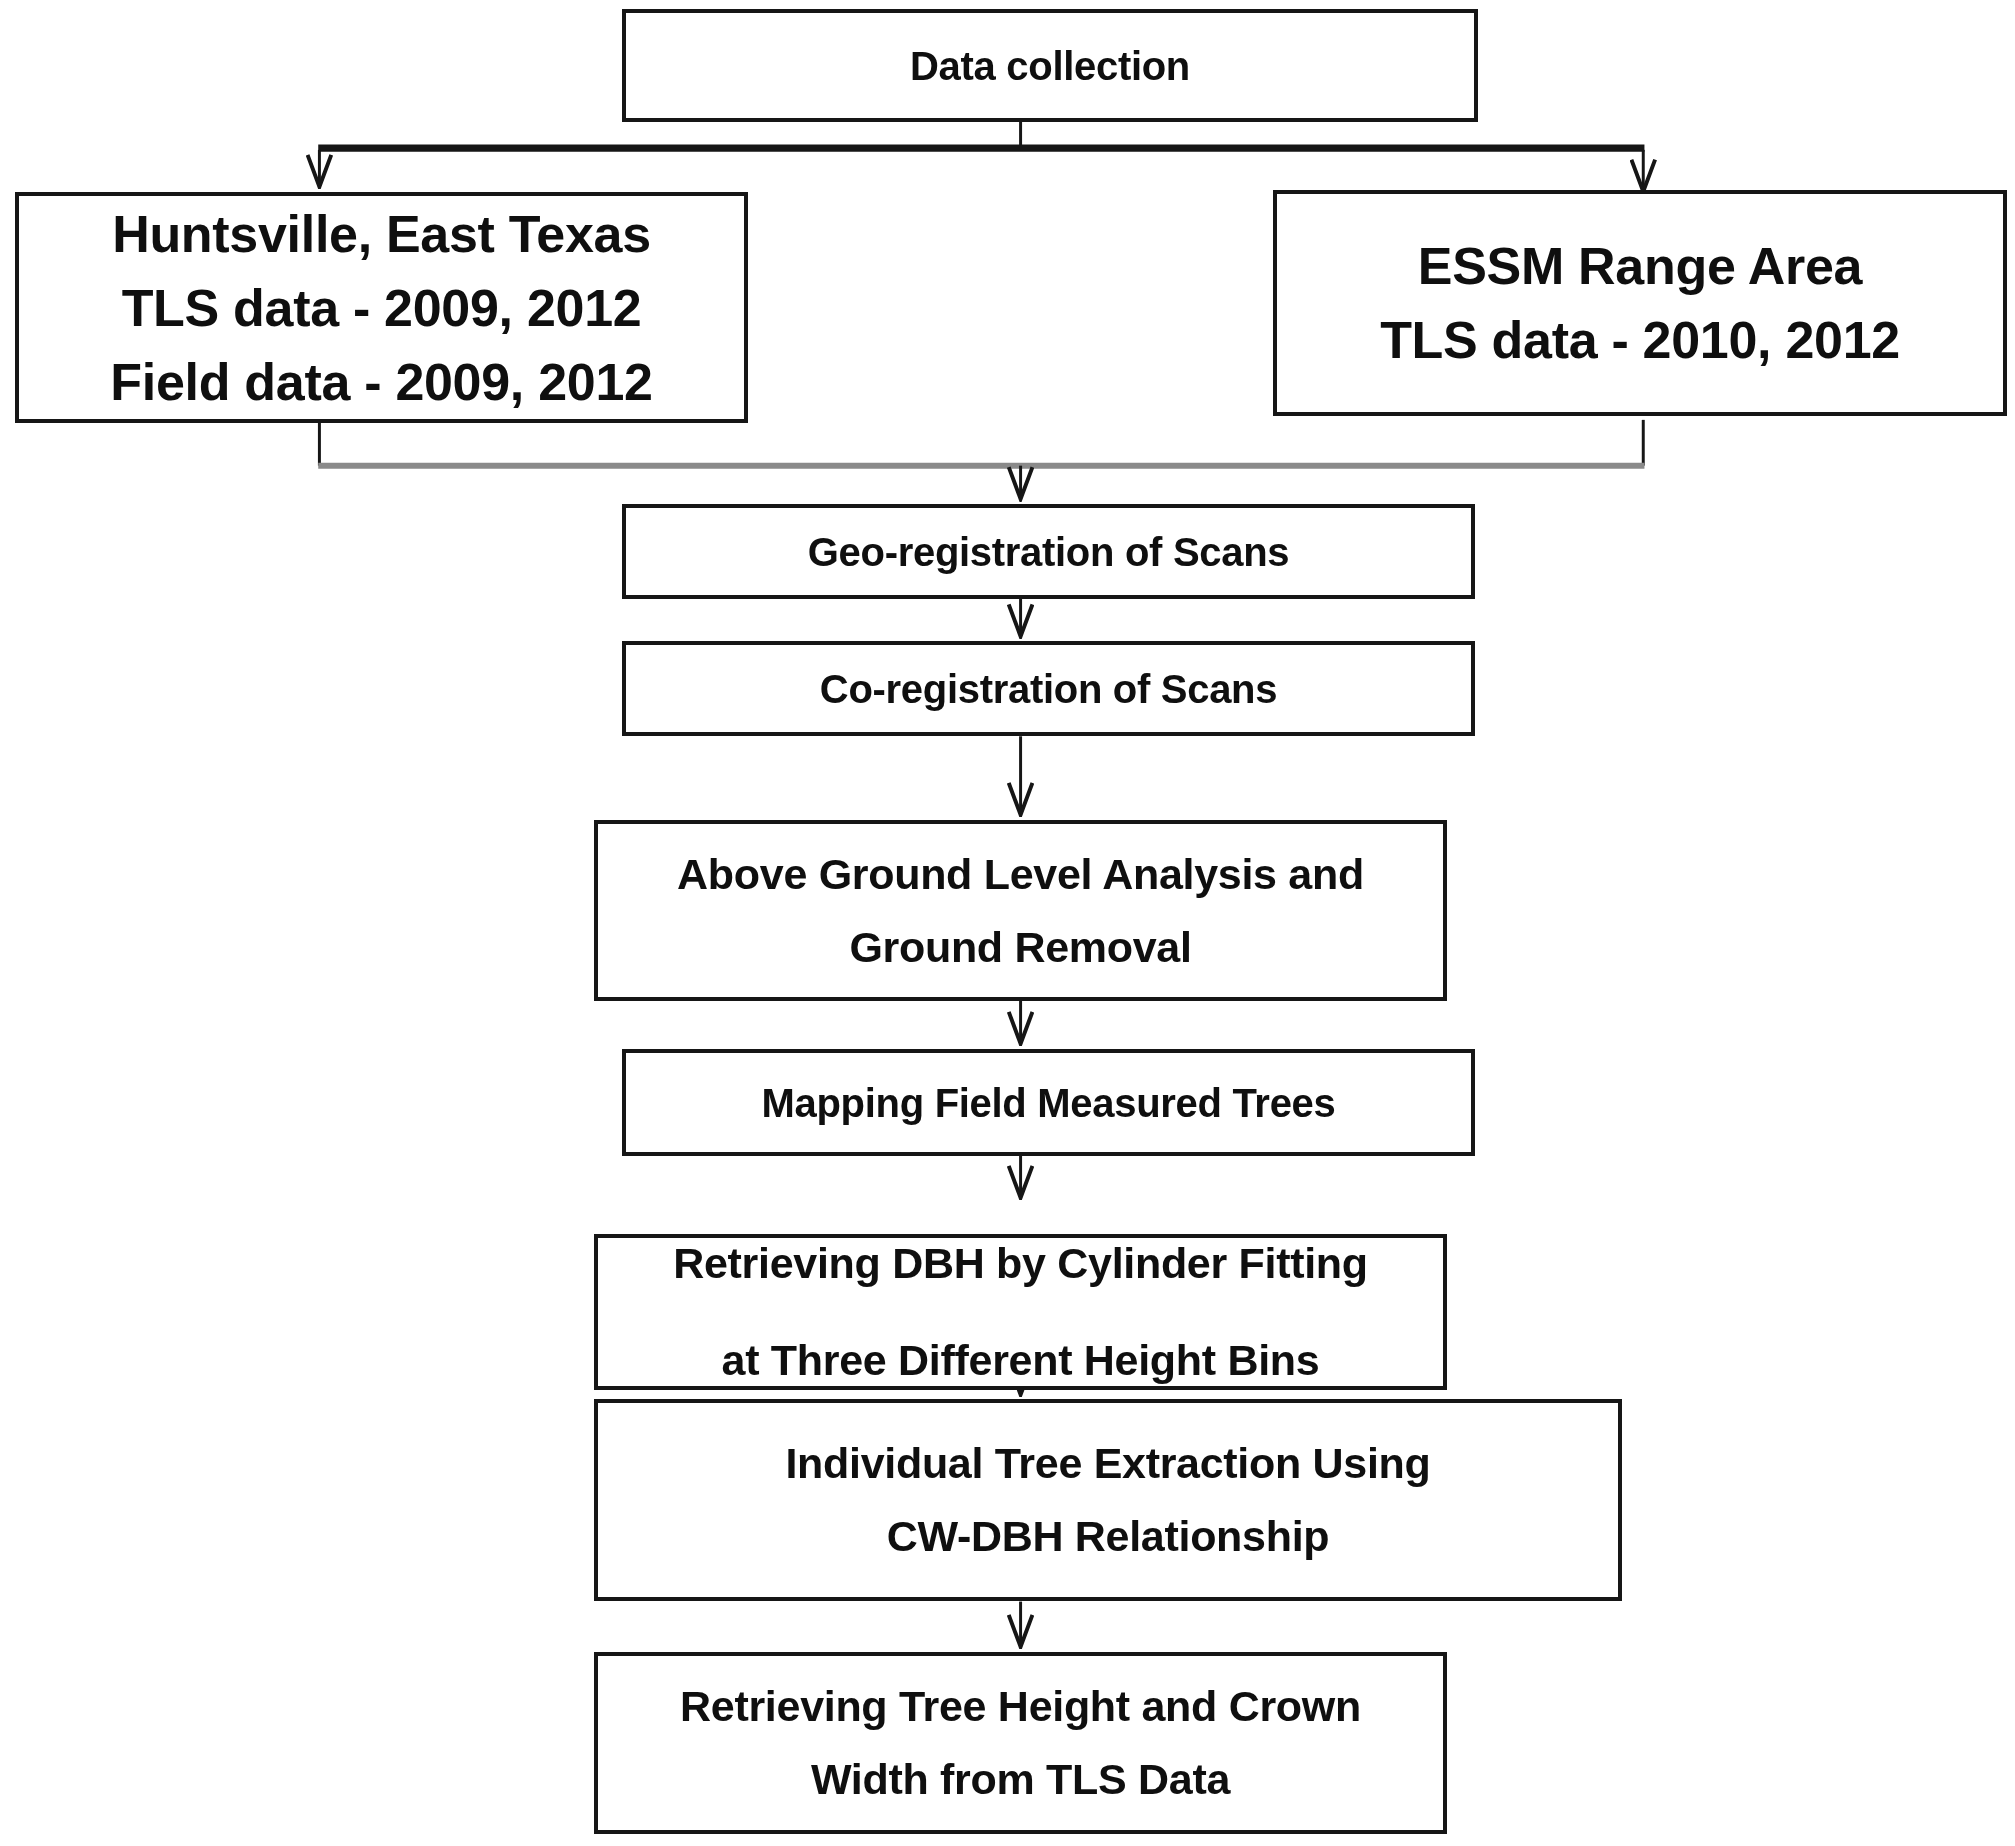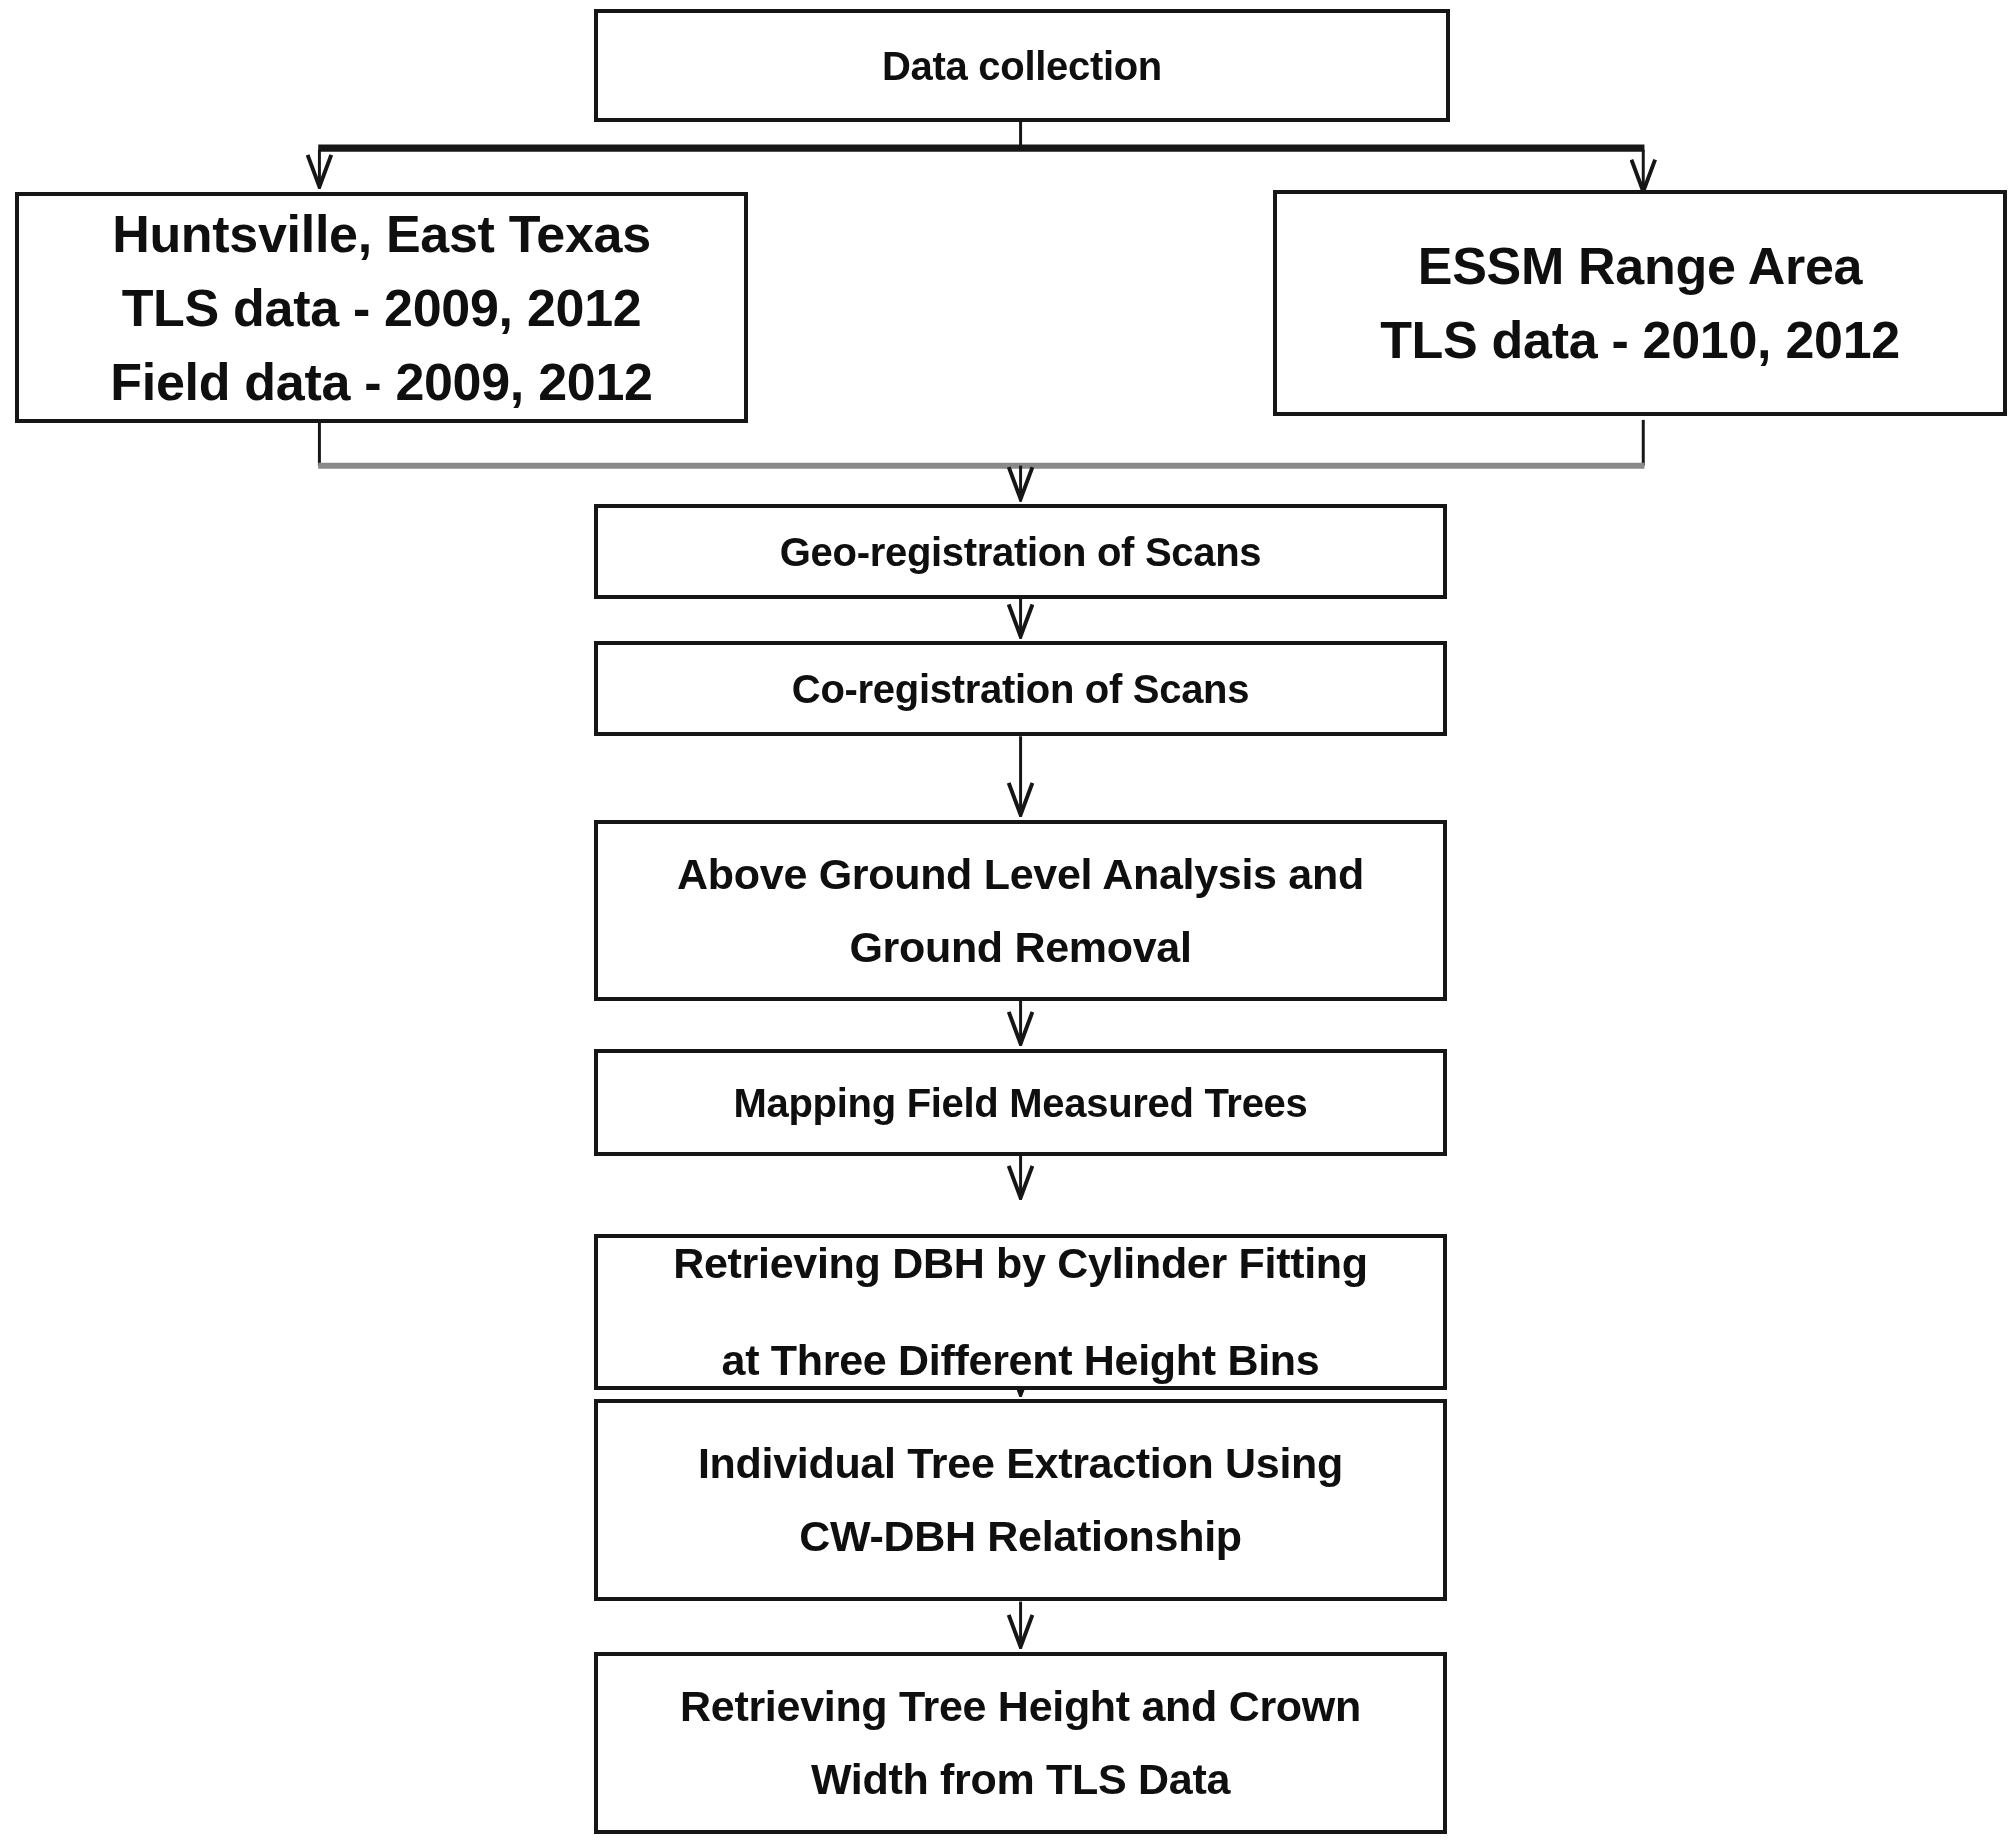--- a/index.html
+++ b/index.html
@@ -7,21 +7,21 @@
     position:relative;width:2015px;height:1846px;background:#ffffff;overflow:hidden;
     font-family:"Liberation Sans",sans-serif;font-weight:700;color:#0f0f0f;
   }
   svg.connectors{position:absolute;left:0;top:0;width:2015px;height:1846px;}
   .box{
     position:absolute;box-sizing:border-box;background:#ffffff;
     border:4.2px solid #161616;
     display:flex;flex-direction:column;align-items:center;justify-content:center;
     text-align:center;letter-spacing:-0.3px;
   }
-  .fs{font-size:40px;line-height:1.25;}
+  .fs{font-size:40px;line-height:1.25;margin-left:28px;}
   .branch .ln{display:block;font-size:52px;line-height:74px;}
   .two .ln{display:block;font-size:43px;line-height:73px;}
 </style>
 </head>
 <body>
 
 <div class="canvas">
 
   <svg class="connectors" viewBox="0 0 3388 3104" xmlns="http://www.w3.org/2000/svg">
     <defs>
@@ -78,21 +78,21 @@
 
   <div class="box fs" style="left:594px;top:1049px;width:853px;height:107px;">
     <span class="lbl">Mapping Field Measured Trees</span>
   </div>
 
   <div class="box two" style="left:594px;top:1234px;width:853px;height:156px;gap:24px;">
     <span class="ln">Retrieving DBH by Cylinder Fitting</span>
     <span class="ln">at Three Different Height Bins</span>
   </div>
 
-  <div class="box two" style="left:594px;top:1399px;width:853px;height:202px;">
+  <div class="box two" style="left:594px;top:1399px;width:1028px;height:202px;">
     <span class="ln">Individual Tree Extraction Using</span>
     <span class="ln">CW-DBH Relationship</span>
   </div>
 
   <div class="box two" style="left:594px;top:1652px;width:853px;height:182px;align-items:center;">
     <span class="ln">Retrieving Tree Height and Crown</span>
     <span class="ln">Width from TLS Data</span>
   </div>
 
 </div>

